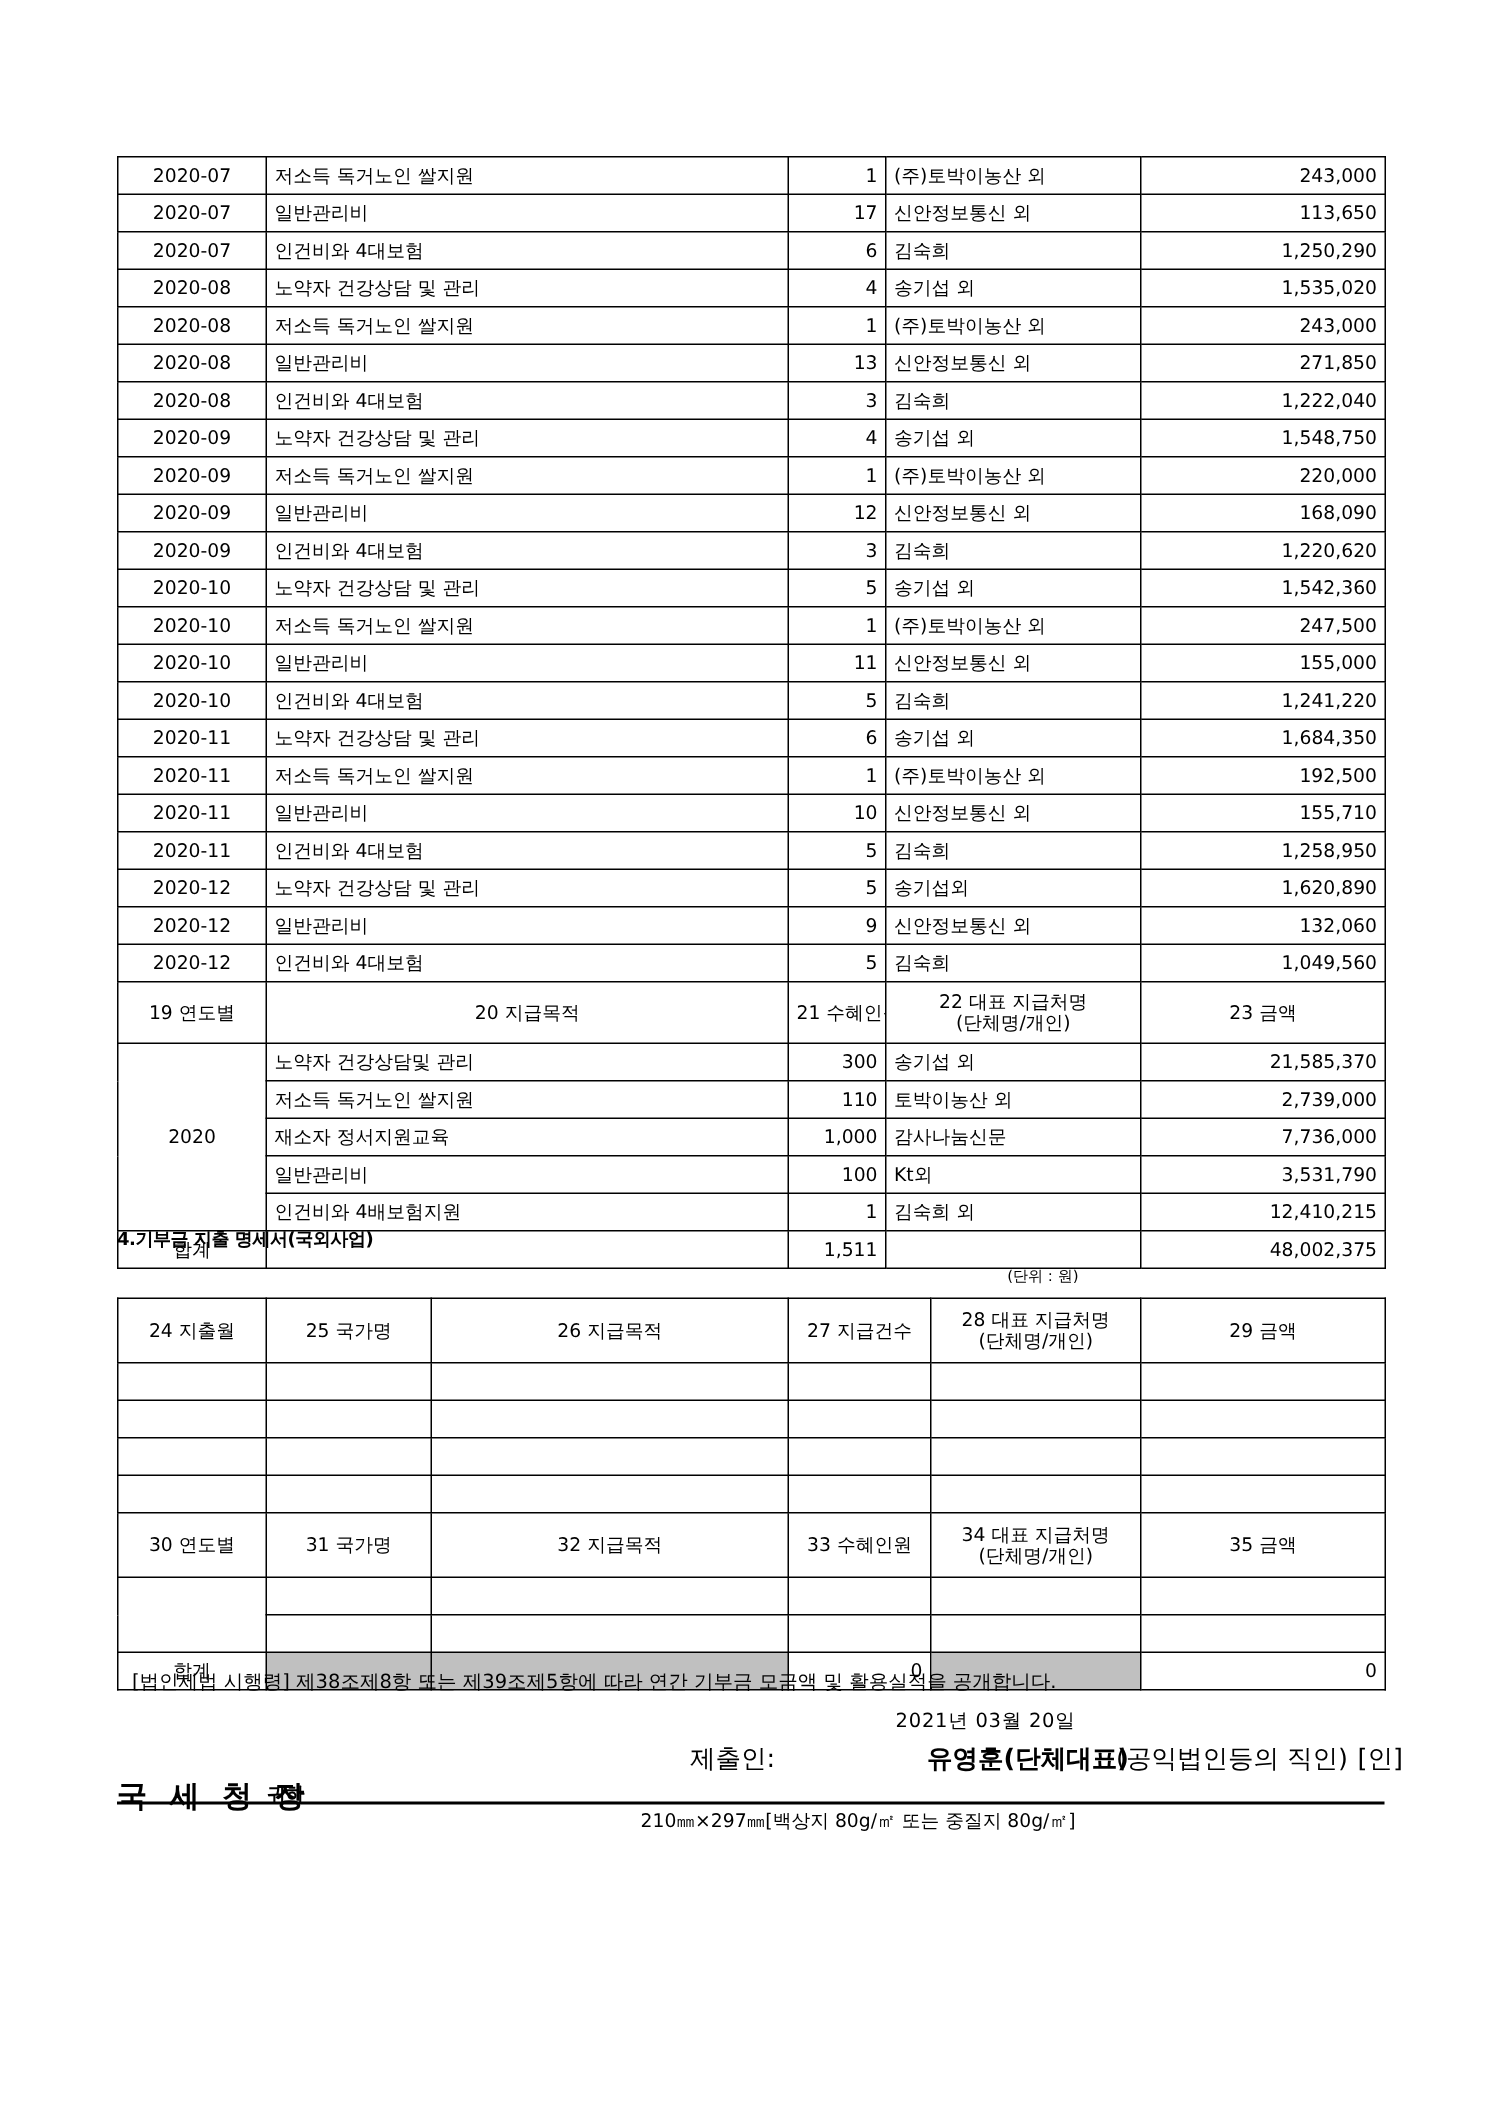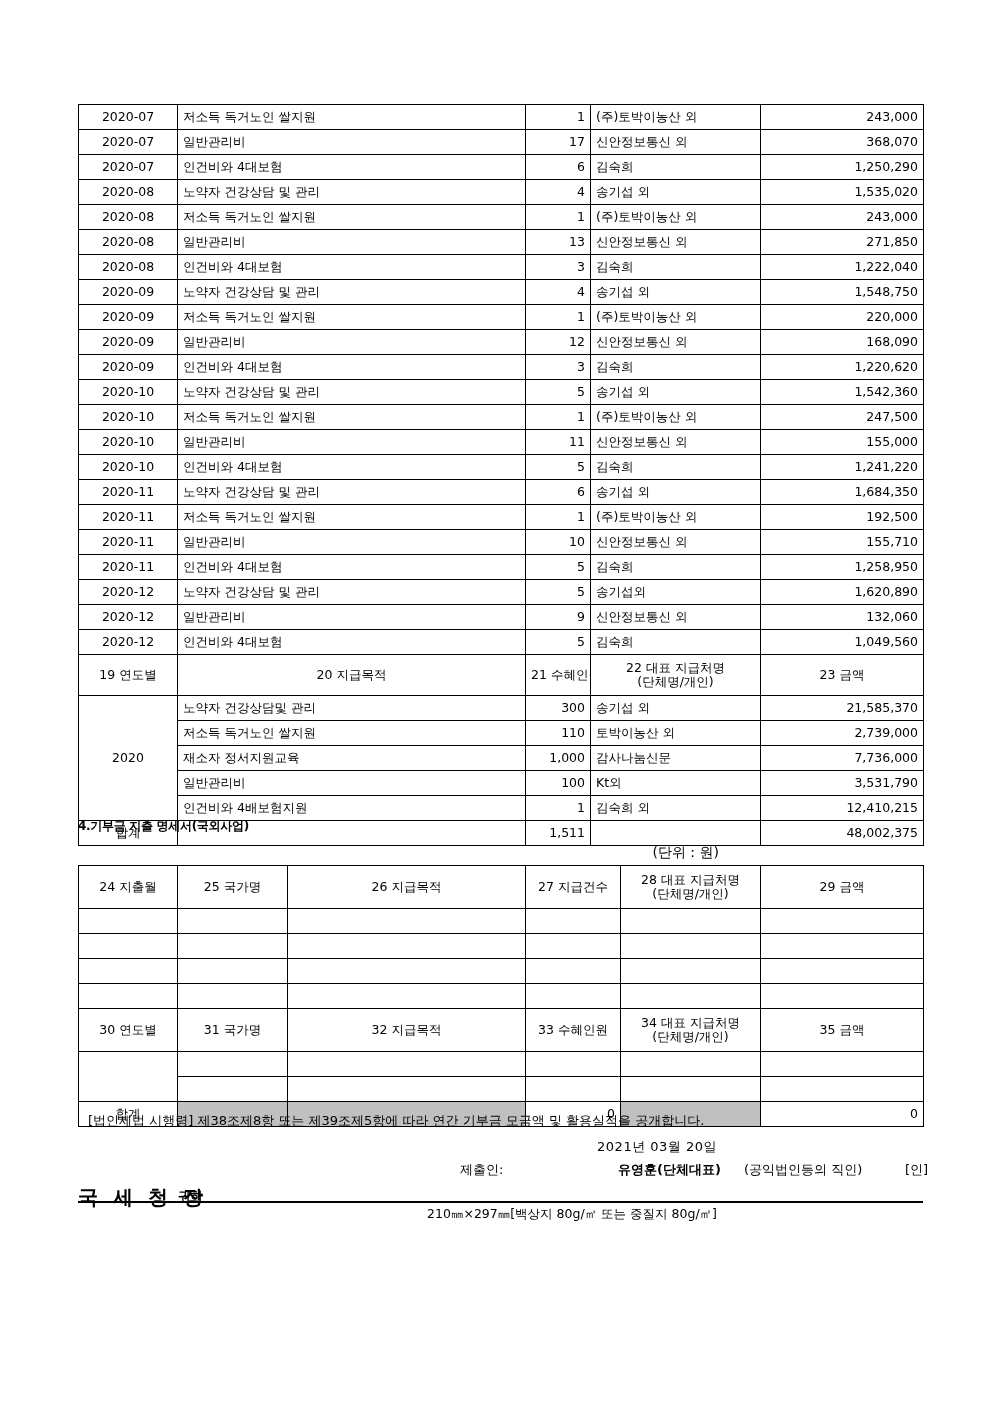--- a/index.html
+++ b/index.html
@@ -62,21 +62,21 @@
     left: 78px;
     top: 802px;
     font-size: 12px;
     font-weight: bold;
     letter-spacing: -0.3px;
   }
   .unit-note {
     position: absolute;
     right: 70px;
     top: 828px;
-    font-size: 14px;
+    font-size: 10px;
   }
 
   
   #table-overseas {
     position: absolute;
     left: 78px;
     top: 849px;
     width: 845px;
   }
   #table-overseas td { height: 24px; }
@@ -96,21 +96,21 @@
     top: 1122px;
     font-size: 13px;
     letter-spacing: 0.5px;
   }
   .signature-row {
     position: absolute;
     left: 78px;
     top: 1145px;
     width: 845px;
     height: 22px;
-    font-size: 13px;
+    font-size: 17px;
   }
   .sig-submitter { position: absolute; left: 382px; top: 0; }
   .sig-name      { position: absolute; left: 540px; top: 0; font-weight: bold; }
   .sig-seal-note { position: absolute; left: 666px; top: 0; }
   .sig-stamp     { position: absolute; left: 827px; top: 0; }
 
   .authority {
     position: absolute;
     left: 78px;
     top: 1168px;
@@ -161,21 +161,21 @@
           <td class="c-left">저소득 독거노인 쌀지원</td>
           <td class="c-right">1</td>
           <td class="c-left">(주)토박이농산 외</td>
           <td class="c-right">243,000</td>
         </tr>
         <tr>
           <td class="c-center">2020-07</td>
           <td class="c-left">일반관리비</td>
           <td class="c-right">17</td>
           <td class="c-left">신안정보통신 외</td>
-          <td class="c-right">368,070</td>
+          <td class="c-right">113,650</td>
         </tr>
         <tr>
           <td class="c-center">2020-07</td>
           <td class="c-left">인건비와 4대보험</td>
           <td class="c-right">6</td>
           <td class="c-left">김숙희</td>
           <td class="c-right">1,250,290</td>
         </tr>
         <tr>
           <td class="c-center">2020-08</td>

